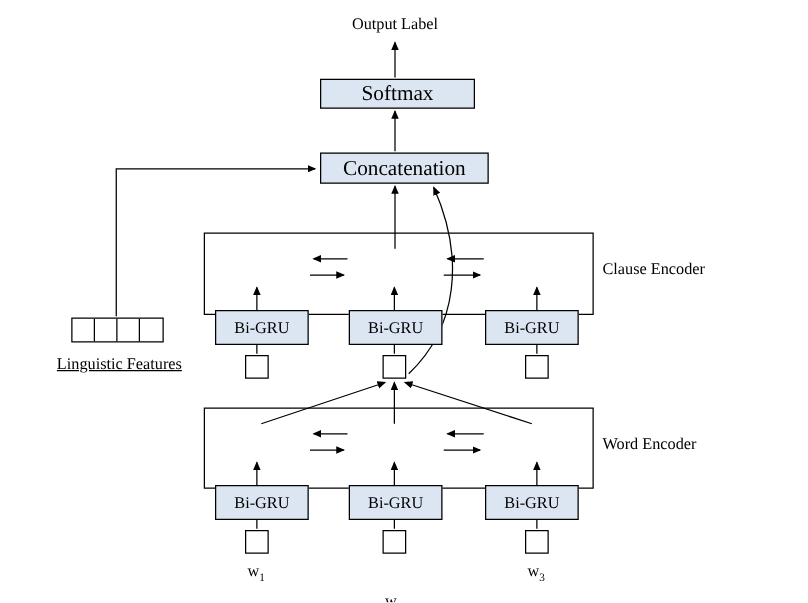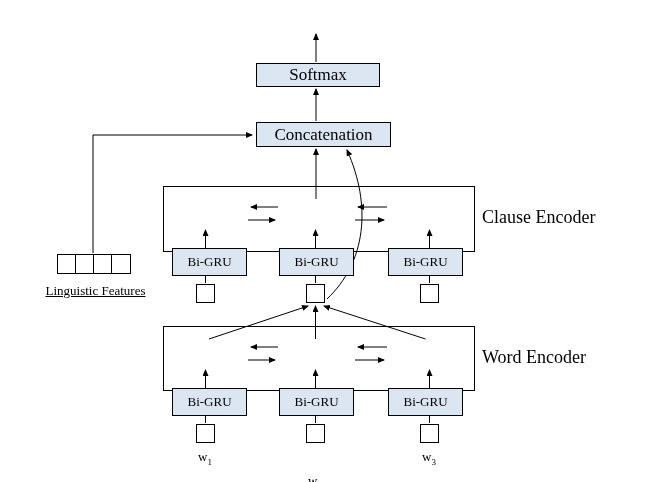--- a/index.html
+++ b/index.html
@@ -27,21 +27,21 @@
   .sq {
     position:absolute; z-index:2; width:19px; height:19px; background:#fff;
     border:1px solid #000; box-sizing:border-box;
   }
   .feat {
     position:absolute; z-index:2; display:flex; background:#fff;
     border:1px solid #000; box-sizing:content-box;
   }
   .feat-cell { width:18px; height:18px; border-right:1px solid #000; box-sizing:border-box; }
   .feat-cell:last-child { border-right:none; }
-  .side-label { position:absolute; z-index:2; font-size:18px; text-align:left; }
+  .side-label { position:absolute; z-index:2; font-size:13px; text-align:left; }
   .in-label { position:absolute; z-index:2; font-size:13px; text-align:center; width:40px; }
   sub { font-size:9px; }
 </style>
 </head>
 <body>
 
 <div class="stage">
 
   <svg class="wires" width="646" height="482">
     <defs>
@@ -78,20 +78,21 @@
       <path d="M387,207 L358,207" marker-end="url(#ah)"></path>
       <path d="M355,220 L384,220" marker-end="url(#ah)"></path>
 
       <path d="M278,347 L251,347" marker-end="url(#ah)"></path>
       <path d="M248,360 L275,360" marker-end="url(#ah)"></path>
       <path d="M387,347 L358,347" marker-end="url(#ah)"></path>
       <path d="M355,360 L384,360" marker-end="url(#ah)"></path>
     </g>
   </svg>
 
+  <div class="txt" style="left:270px; top:11px; width:92px;">Output Label</div>
 
   <div class="box" style="left:256px; top:63px; width:124px; height:24px;">Softmax</div>
 
   <div class="box" style="left:256px; top:122px; width:135px; height:25px;">Concatenation</div>
 
   <div class="enc-rect" style="left:163px; top:186px; width:312px; height:66px;"></div>
   <div class="unit" style="left:172px; top:200px; width:75px; height:28px;">Bi-GRU</div>
   <div class="unit" style="left:279px; top:200px; width:75px; height:28px;">Bi-GRU</div>
   <div class="unit" style="left:388px; top:200px; width:75px; height:28px;">Bi-GRU</div>
   <div class="side-label" style="left:482px; top:207px; width:120px;">Clause Encoder</div>

